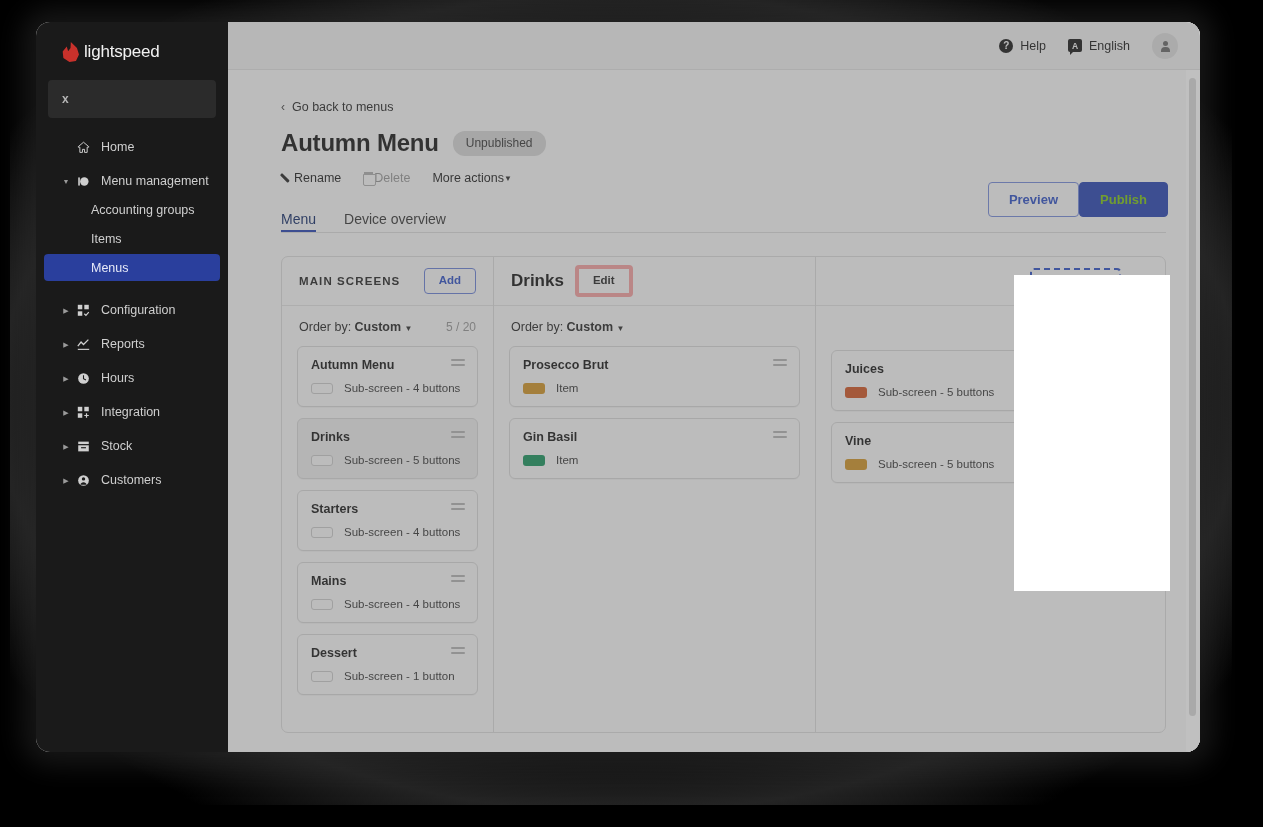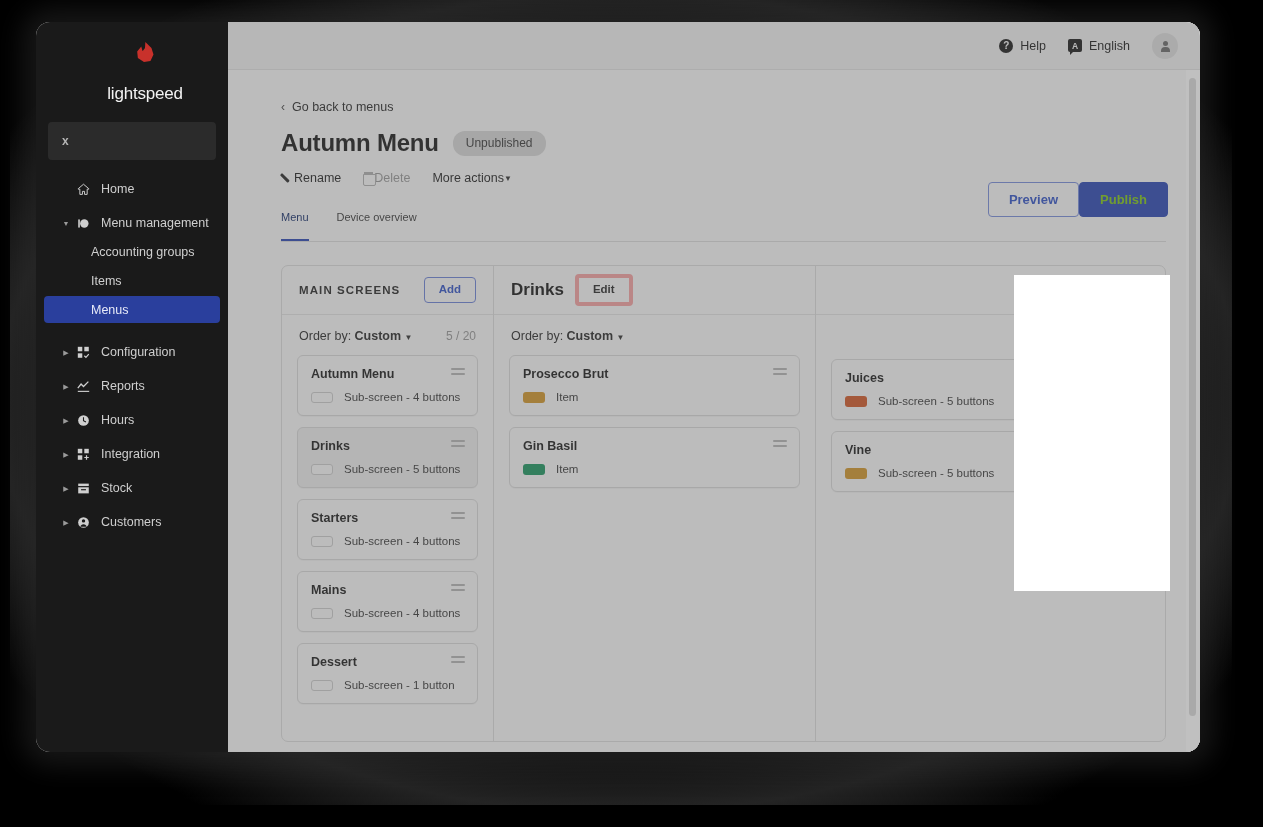--- a/index.html
+++ b/index.html
@@ -30,23 +30,22 @@
   }
 
   
   #sidebar {
     position: absolute; left: 0; top: 0;
     width: 192px; height: 730px;
     background: #1a1a1a;
     color: #d8d8d8;
   }
   .brand {
-    display: flex; align-items: center; gap: 22px;
+    display: flex; align-items: center; gap: 5px;
     padding: 20px 0 14px 26px;
-    flex-direction: column;
   }
   .flame {
     width: 17px; height: 20px;
     background: #c8312b;
     clip-path: polygon(52% 0%, 88% 30%, 100% 62%, 82% 95%, 44% 100%, 8% 80%, 4% 48%, 28% 22%, 36% 46%, 50% 30%);
   }
   .brand-text {
     font-size: 17px; color: #f2f2f2; letter-spacing: -0.2px; font-weight: 400;
   }
   #nav-search {
@@ -154,21 +153,21 @@
   .action { display:flex; align-items:center; font-size:12.5px; color:#1f1f1f; cursor:pointer; }
   .action.disabled { color:#9c9c9c; cursor:default; }
   .ico-pencil{ width:13px;height:13px; position:relative; }
   .ico-pencil:before{content:"";position:absolute;left:1px;top:1px;width:11px;height:3.2px;background:#2a2a2a;transform:rotate(45deg);transform-origin:0 0;border-radius:1px;}
   .ico-trash{ width:11px;height:12px; position:relative; }
   .ico-trash:before{content:"";position:absolute;left:0;top:2px;width:11px;height:10px;border:1.4px solid #b4b4b4;border-radius:0 0 2px 2px;}
   .ico-trash:after{content:"";position:absolute;left:1px;top:0;width:9px;height:1.6px;background:#b4b4b4;}
   .caret-dn { font-size:8px; color:#333; }
 
   .tabs { display:flex; gap:28px; margin-top: 26px; border-bottom:1px solid #e2e2e2; }
-  .tab { font-size:11px; color:#3a3a3a; padding-bottom: 16px; cursor:pointer; }
+  .tab { font-size:14px; color:#3a3a3a; padding-bottom: 3px; cursor:pointer; }
   .tab.active { color:#17306e; font-weight:400; border-bottom:2.5px solid #2c49b8; }
 
   
   #board {
     margin-top: 23px;
     border: 1px solid #e1e1e1;
     border-radius: 7px;
     display: flex;
     height: 477px;
     background:#fff;

